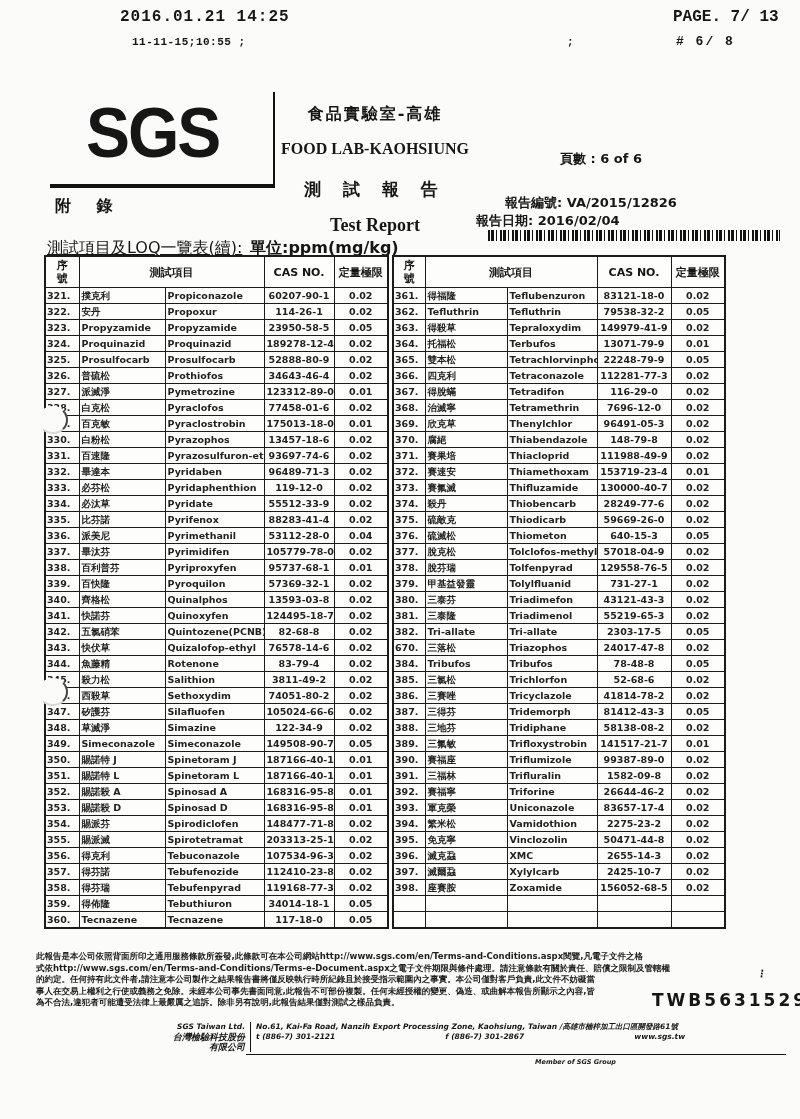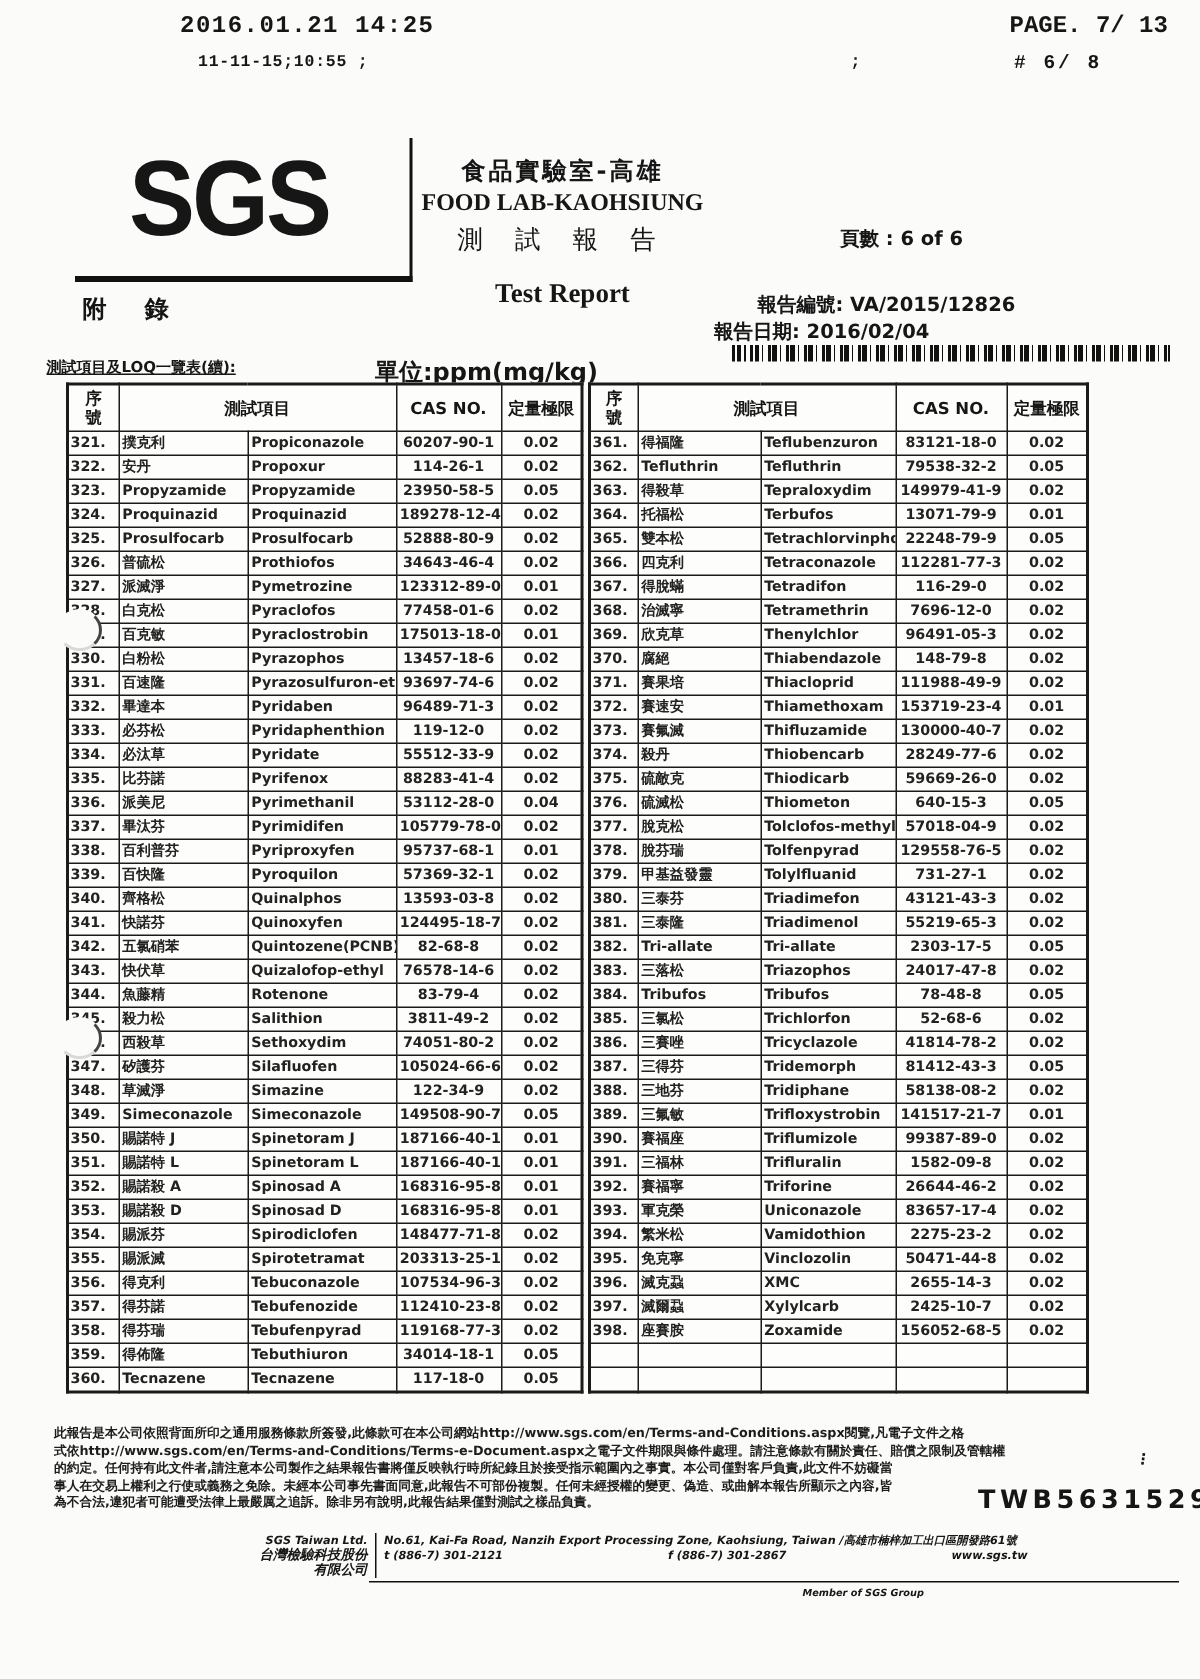--- a/index.html
+++ b/index.html
@@ -18,31 +18,31 @@
   .fax2-mid{top:36px;left:531px;font-size:11px;font-weight:bold;}
   .fax2-right{top:34px;left:640px;font-size:13px;font-weight:bold;letter-spacing:2px;}
   
   .logo-wrap{top:98px;left:50px;width:225px;height:86px;border-bottom:4px solid #111;}
   .logo-text{position:absolute;left:36px;top:-4px;font-size:66px;font-weight:900;letter-spacing:-2px;
     font-family:"Liberation Sans","DejaVu Sans",sans-serif;transform:scaleY(1.08);}
   .logo-vline{position:absolute;right:0;top:-6px;width:2px;height:96px;background:#111;}
   
   .title-block{top:104px;left:240px;width:270px;text-align:center;}
   .t-zh1{font-size:16px;font-weight:bold;letter-spacing:2px;}
-  .t-en1{font-size:16px;font-weight:bold;font-family:"Liberation Serif","DejaVu Serif",serif;margin-top:2px;}
-  .t-zh2{font-size:17px;font-weight:normal;letter-spacing:8px;margin-top:3px;}
+  .t-en1{font-size:16px;font-weight:bold;font-family:"Liberation Serif","DejaVu Serif",serif;margin-top:15px;}
+  .t-zh2{font-size:17px;font-weight:bold;letter-spacing:8px;margin-top:20px;}
   .t-en2{font-size:18px;font-weight:bold;font-family:"Liberation Serif","DejaVu Serif",serif;margin-top:14px;}
   .page-count{top:150px;left:560px;font-size:13px;font-weight:bold;}
   .appendix{top:196px;left:55px;font-size:16px;font-weight:bold;letter-spacing:10px;}
   .report-no{top:194px;left:505px;font-size:13px;font-weight:bold;}
   .report-date{top:212px;left:476px;font-size:13px;font-weight:bold;}
   .barcode{top:230px;left:488px;width:292px;height:11px;
     background:repeating-linear-gradient(90deg,#111 0 2px,#fbfbf9 2px 3px,#111 3px 6px,#fbfbf9 6px 8px,#111 8px 9px,#fbfbf9 9px 12px);}
   
-  .tbl-title{top:238px;left:31px;font-size:10px;font-weight:bold;text-decoration:underline;}
+  .tbl-title{top:238px;left:47px;font-size:16px;font-weight:normal;text-decoration:underline;}
   .tbl-unit{top:238px;left:250px;font-size:16px;font-weight:bold;}
   
   .tables{top:255px;left:44px;display:flex;gap:3px;}
   table{border-collapse:collapse;table-layout:fixed;background:#fdfdfb;}
   table,td,th{border:1px solid #1b1b1b;}
   table{border-width:2px;}
   th{font-size:11px;font-weight:bold;padding:0;height:30px;line-height:13px;}
   td{font-size:9.5px;height:15px;line-height:14px;padding:0 2px;white-space:nowrap;overflow:hidden;font-weight:bold;color:#222;}
   td.c-no{text-align:left;padding-left:1px;}
   td.c-cas{text-align:center;letter-spacing:0;}
@@ -563,21 +563,21 @@
           <td class="c-loq">0.02</td>
         </tr>
         <tr>
           <td class="c-no">382.</td>
           <td class="c-zh">Tri-allate</td>
           <td class="c-en">Tri-allate</td>
           <td class="c-cas">2303-17-5</td>
           <td class="c-loq">0.05</td>
         </tr>
         <tr>
-          <td class="c-no">383.</td>
+          <td class="c-no">670.</td>
           <td class="c-zh">三落松</td>
           <td class="c-en">Triazophos</td>
           <td class="c-cas">24017-47-8</td>
           <td class="c-loq">0.02</td>
         </tr>
         <tr>
           <td class="c-no">384.</td>
           <td class="c-zh">Tribufos</td>
           <td class="c-en">Tribufos</td>
           <td class="c-cas">78-48-8</td>

